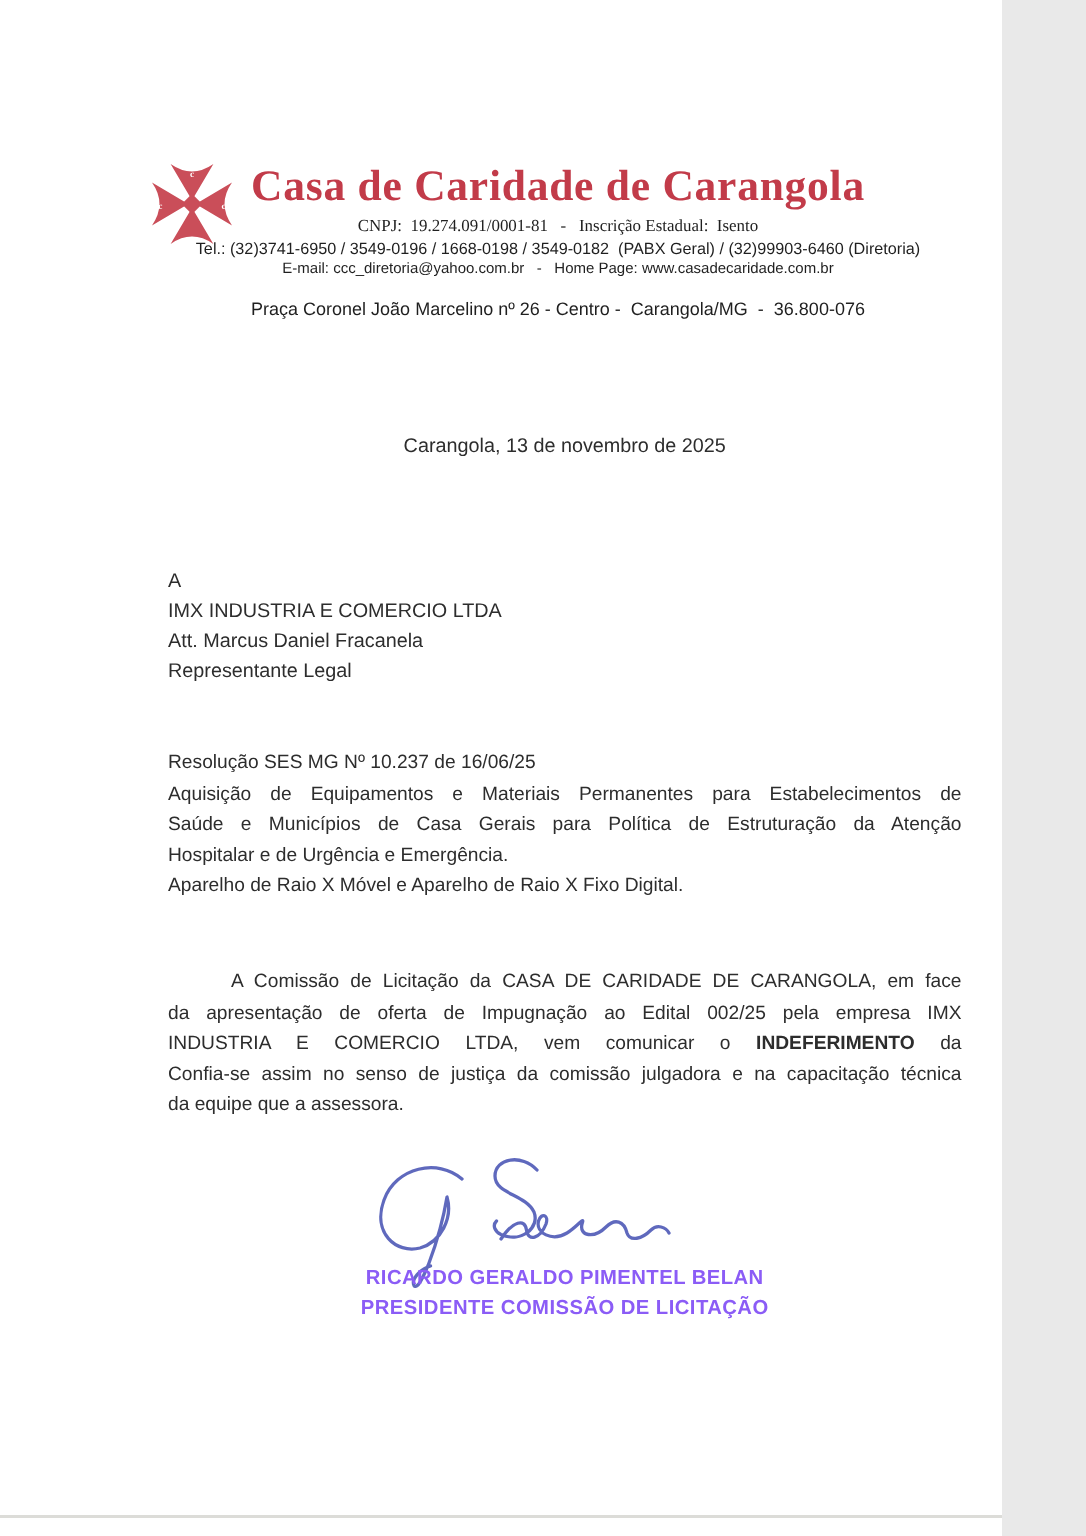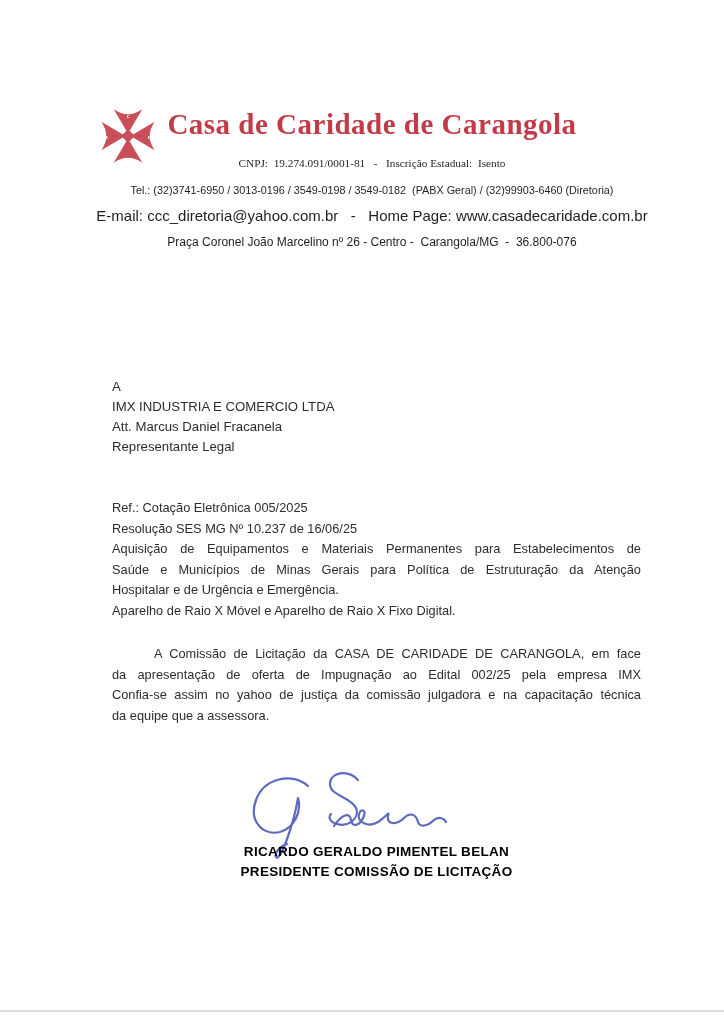--- a/index.html
+++ b/index.html
@@ -6,21 +6,21 @@
     --brand-red: #c23b49;
     --logo-red: #ca4e59;
     --ink-blue: #4a55b5;
     --text-dark: #2d2d2d;
     --scan-line: #dcdcd8;
   }
   * { margin: 0; padding: 0; box-sizing: border-box; }
   html, body { background: #e9e9e9; }
   .page {
     position: relative;
-    width: 724px;
+    width: 668px;
     height: 1024px;
     background: #ffffff;
     overflow: hidden;
     font-family: "Liberation Sans", sans-serif;
     color: var(--text-dark);
   }
 
   
   .logo {
     position: absolute;
@@ -37,28 +37,28 @@
     text-align: center;
   }
   .org-name {
     font-family: "Liberation Serif", serif;
     font-weight: bold;
     font-size: 29px;
     line-height: 40px;
     color: var(--brand-red);
     letter-spacing: 0.5px;
   }
-  .head-line { color: #1f1f1f; white-space: pre; margin-top: 12px; }
+  .head-line { color: #1f1f1f; white-space: pre; }
   .cnpj-line {
     font-family: "Liberation Serif", serif;
     font-size: 11.3px;
     line-height: 15px;
   }
   .tel-line   { font-size: 10.8px; line-height: 14px; }
-  .email-line { font-size: 15px; line-height: 14px; }
+  .email-line { font-size: 10px; line-height: 14px; }
   .addr-line  { font-size: 12px;   line-height: 15px; margin-top: 12px; }
 
   
   .column {
     position: absolute;
     left: 112px;
     top: 0;
     width: 529px;
     height: 1024px;
     font-size: 12.8px;
@@ -105,21 +105,21 @@
   }
   .signer {
     position: absolute;
     top: 842px;
     width: 100%;
     text-align: center;
     font-weight: bold;
     font-size: 13.5px;
     line-height: 20px;
     letter-spacing: 0.3px;
-    color: #000000;
+    color: #8b5cf6;
   }
 
   
   .scan-edge {
     position: absolute;
     left: 0;
     top: 1010px;
     width: 724px;
     height: 2px;
     background: var(--scan-line);
@@ -142,49 +142,50 @@
       <g fill="#ffffff" font-family="Liberation Serif, serif" font-weight="bold" font-size="10" text-anchor="middle">
         <text x="50" y="21">c</text>
         <text x="16" y="55">c</text>
         <text x="84" y="55">c</text>
       </g>
     </svg>
 
     <div class="head-text">
       <div class="org-name">Casa de Caridade de Carangola</div>
       <div class="head-line cnpj-line">CNPJ:  19.274.091/0001-81   -   Inscrição Estadual:  Isento</div>
-      <div class="head-line tel-line">Tel.: (32)3741-6950 / 3013-0196 / 3549-0198 / 3549-0182  (PABX Geral) / (32)99903-6460 (Diretoria)</div>
+      <div class="head-line tel-line">Tel.: (32)3741-6950 / 3549-0196 / 1668-0198 / 3549-0182  (PABX Geral) / (32)99903-6460 (Diretoria)</div>
       <div class="head-line email-line">E-mail: ccc_diretoria@yahoo.com.br   -   Home Page: www.casadecaridade.com.br</div>
       <div class="head-line addr-line">Praça Coronel João Marcelino nº 26 - Centro -  Carangola/MG  -  36.800-076</div>
     </div>
   </header>
 
   <main class="column">
 
+    <div class="date-line">Carangola, 13 de novembro de 2025</div>
 
     <div class="recipient">
       <div class="line">A</div>
       <div class="line">IMX INDUSTRIA E COMERCIO LTDA</div>
       <div class="line">Att. Marcus Daniel Fracanela</div>
       <div class="line">Representante Legal</div>
     </div>
 
     <div class="reference">
-      <div class="line">Ref.: Cotação Eletrônica 005/2025</div>
       <div class="line">Resolução SES MG Nº 10.237 de 16/06/25</div>
       <div class="line j">Aquisição de Equipamentos e Materiais Permanentes para Estabelecimentos de</div>
-      <div class="line j">Saúde e Municípios de Minas Gerais para Política de Estruturação da Atenção</div>
+      <div class="line j">Saúde e Municípios de Casa Gerais para Política de Estruturação da Atenção</div>
       <div class="line">Hospitalar e de Urgência e Emergência.</div>
       <div class="line">Aparelho de Raio X Móvel e Aparelho de Raio X Fixo Digital.</div>
     </div>
 
     <div class="body-text">
       <div class="line j indent">A Comissão de Licitação da CASA DE CARIDADE DE CARANGOLA, em face</div>
       <div class="line j">da apresentação de oferta de Impugnação ao Edital 002/25 pela empresa IMX</div>
-      <div class="line j">Confia-se assim no yahoo de justiça da comissão julgadora e na capacitação técnica</div>
+      <div class="line j"><span>INDUSTRIA E COMERCIO LTDA, vem comunicar o </span><span class="bold">INDEFERIMENTO</span><span> da</span></div>
+      <div class="line j">Confia-se assim no senso de justiça da comissão julgadora e na capacitação técnica</div>
       <div class="line">da equipe que a assessora.</div>
     </div>
 
     <svg class="sig-svg" viewBox="0 0 230 100">
       <g fill="none" stroke="#4a55b5" stroke-width="2.2" stroke-linecap="round" stroke-linejoin="round" opacity="0.88">
         <path d="M 78 18 C 62 4, 34 10, 26 32 C 18 54, 34 68, 50 64 C 64 60, 72 44, 68 30 C 66 42, 62 58, 56 74 C 52 84, 48 92, 46 89 C 44 85, 50 78, 57 76"></path>
         <path d="M 128 12 C 118 1, 100 4, 100 16 C 100 28, 120 28, 126 40 C 130 50, 118 61, 104 55 C 100 53, 98 49, 101 46"></path>
         <path d="M 104 58 C 112 46, 120 44, 121 52 C 122 60, 130 58, 134 48 C 136 42, 131 40, 129 46 C 127 54, 138 60, 148 54 C 156 49, 160 42, 158 48 C 156 56, 166 58, 174 50 C 180 44, 186 46, 188 54 C 190 60, 198 58, 204 52 C 208 48, 214 50, 216 54"></path>
       </g>
     </svg>

